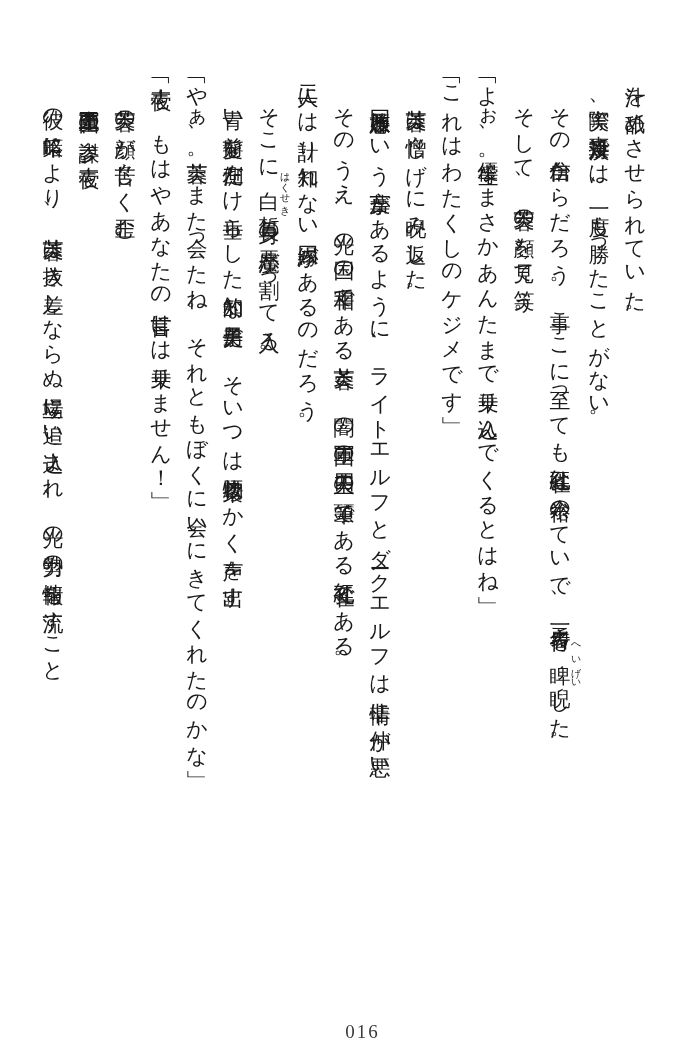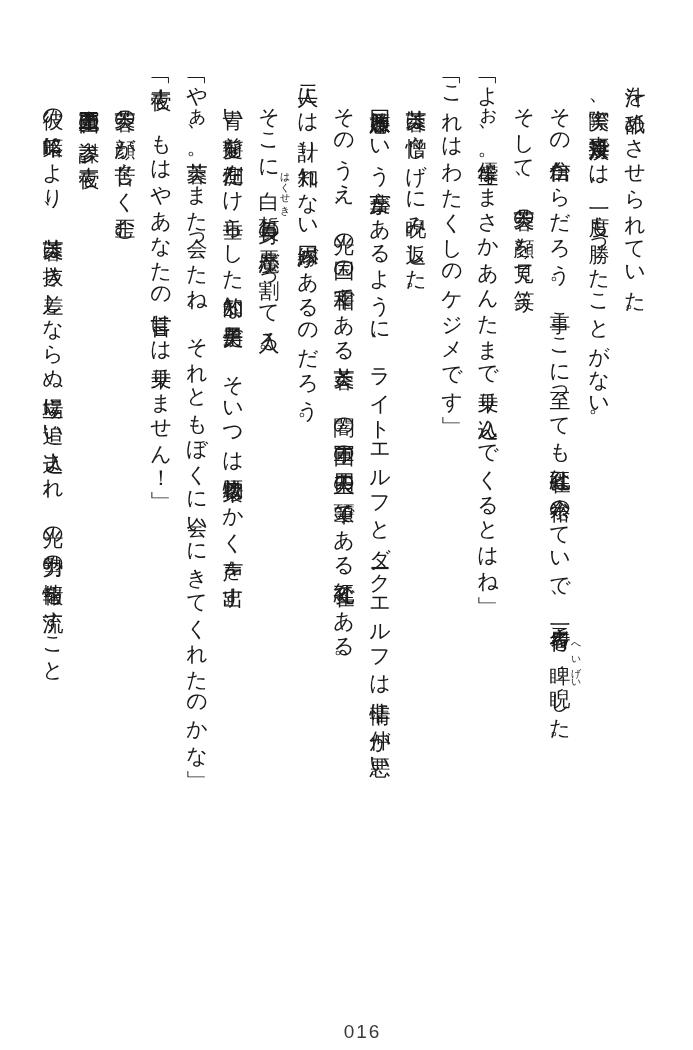--- a/index.html
+++ b/index.html
@@ -38,21 +38,21 @@
     font-size: 10px;
     letter-spacing: 0;
     font-weight: 400;
   }
   #page-number {
     position: absolute;
     left: 0;
     right: 0;
     bottom: 7px;
     text-align: center;
-    font-family: Liberation Sans, sans-serif;
+    font-family: Liberation Serif, serif;
     font-size: 19px;
     letter-spacing: 2px;
     color: #3a3a3a;
     padding-left: 32px;
   }
 </style>
 </head>
 <body>
 
 <div id="book-page">

